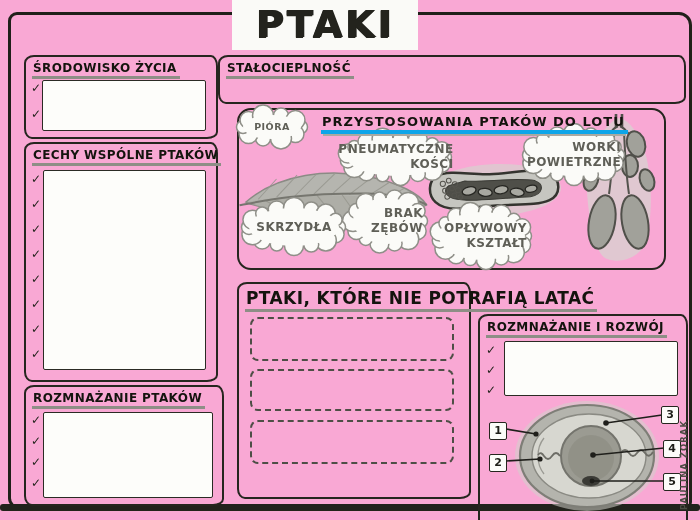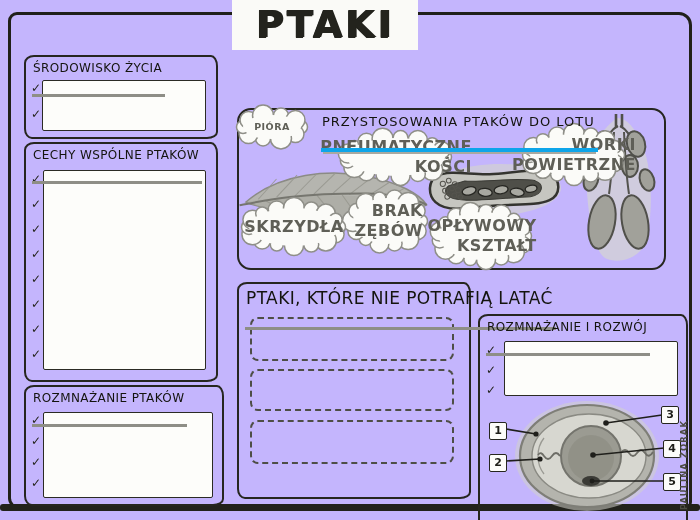--- a/index.html
+++ b/index.html
@@ -1,32 +1,32 @@
 <!DOCTYPE html>
 <html><head>
 <meta charset="utf-8">
 <style>
   html,body{margin:0;padding:0;background:#ffffff;}
-  #stage{position:relative;width:700px;height:520px;background:#c4b5fd;overflow:hidden;
+  #stage{position:relative;width:700px;height:520px;background:#f9a8d4;overflow:hidden;
          font-family:"DejaVu Sans",sans-serif;color:#1d1d17;}
   .frame{position:absolute;left:8px;top:12px;width:678px;height:491px;
          border:3px solid #20201a;border-radius:9px 13px 7px 11px;}
   .bottom-edge{position:absolute;left:0;top:504px;width:700px;height:7px;background:#22221c;border-radius:3px;}
   .page-title{position:absolute;left:232px;top:0;width:186px;height:50px;z-index:6;background:#fafaf7;
               text-align:center;font-size:38px;font-weight:bold;letter-spacing:3px;color:#23231d;line-height:48px;
               text-shadow:1.3px 0 0 #23231d,0 1.2px 0 #23231d;}
   .panel{position:absolute;border:2.4px solid #26261f;border-radius:10px 7px 11px 8px / 8px 11px 7px 10px;}
-  .hdr{position:absolute;left:6px;top:4px;font-size:12px;font-weight:normal;letter-spacing:.4px;color:#14140e;
-       border-bottom:3.5px solid #8e8e86;padding:0 3px 19px 1px;white-space:nowrap;z-index:3;}
+  .hdr{position:absolute;left:6px;top:4px;font-size:12px;font-weight:bold;letter-spacing:.4px;color:#14140e;
+       border-bottom:3.5px solid #8e8e86;padding:0 3px 1px 1px;white-space:nowrap;z-index:3;}
   .hdr-dark{border-bottom:4px solid #0ea5e9;box-shadow:0 4px 0 -2px #a9a9a1;}
   .innerbox{position:absolute;border:1.8px solid #2b2b24;background:#fdfdfa;border-radius:2px;}
   .checks{position:absolute;display:flex;flex-direction:column;z-index:2;}
   .checks span{font-size:12px;font-weight:bold;color:#24241d;line-height:1;}
   .cloud{position:absolute;display:flex;align-items:center;justify-content:center;text-align:center;
-         font-weight:bold;color:#5f5f57;font-size:16px;letter-spacing:.5px;line-height:1.25;z-index:2;}
+         font-weight:bold;color:#5f5f57;font-size:12px;letter-spacing:.5px;line-height:1.25;z-index:2;}
   .cloud .lbl{position:relative;z-index:2;text-align:right;}
   .drawing{position:absolute;z-index:1;}
   .slot{position:absolute;border:2px dashed #4e4e46;border-radius:8px;background:transparent;}
   .eggsq{position:absolute;width:16px;height:16px;border:1.7px solid #26261f;border-radius:2px;background:#fcfcf9;
          font-size:11px;font-weight:bold;text-align:center;line-height:15px;color:#1e1e18;z-index:4;}
   .signature{position:absolute;left:679px;top:510px;width:118px;font-size:8.5px;font-weight:bold;color:#4c4c44;
              letter-spacing:1px;transform:rotate(-90deg);transform-origin:0 0;z-index:7;white-space:nowrap;}
 </style>
 </head>
 <body>
@@ -65,20 +65,23 @@
     <div class="hdr">ROZMNAŻANIE PTAKÓW</div>
     <div class="checks" style="left:5px;top:27px;gap:9px;">
         <span>✓</span>
         <span>✓</span>
         <span>✓</span>
         <span>✓</span>
       </div>
     <div class="innerbox" style="left:17px;top:25px;width:168px;height:84px;"></div>
   </div>
 
+  <div class="panel" style="left:218px;top:55px;width:464px;height:45px;">
+    <div class="hdr">STAŁOCIEPLNOŚĆ</div>
+  </div>
 
   <div class="panel" style="left:237px;top:108px;width:425px;height:158px;border-radius:14px;">
     <div class="hdr hdr-dark" style="left:82px;top:4px;font-size:13px;letter-spacing:1px;">PRZYSTOSOWANIA PTAKÓW DO LOTU</div>
 
     <svg class="drawing" style="left:-2px;top:32px;transform:rotate(6deg);transform-origin:10px 50px;" width="198" height="88" viewBox="0 0 198 88">
       <path d="M 10 60 C 40 28 90 18 130 22 C 160 25 182 34 190 44 C 170 58 130 66 95 66 C 60 66 28 66 10 60 Z" fill="#b5b5af" stroke="#8b8b85" stroke-width="1.5"></path>
       <path d="M 10 60 C 60 46 130 38 190 44 C 170 58 130 66 95 66 C 60 66 28 66 10 60 Z" fill="#a7a7a0" opacity="0.55"></path>
       <g stroke="#97978f" stroke-width="1" opacity="0.9">
         <line x1="22" y1="56" x2="38" y2="34"></line>
           <line x1="40" y1="52" x2="58" y2="28"></line>

